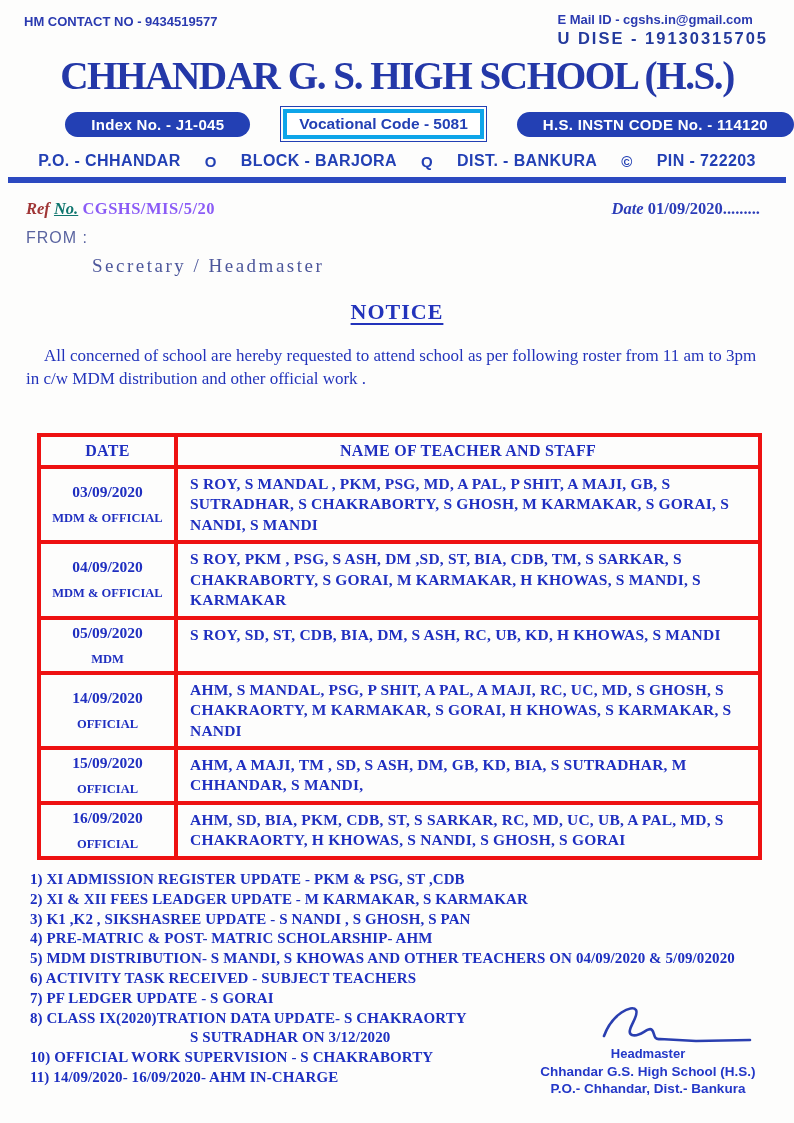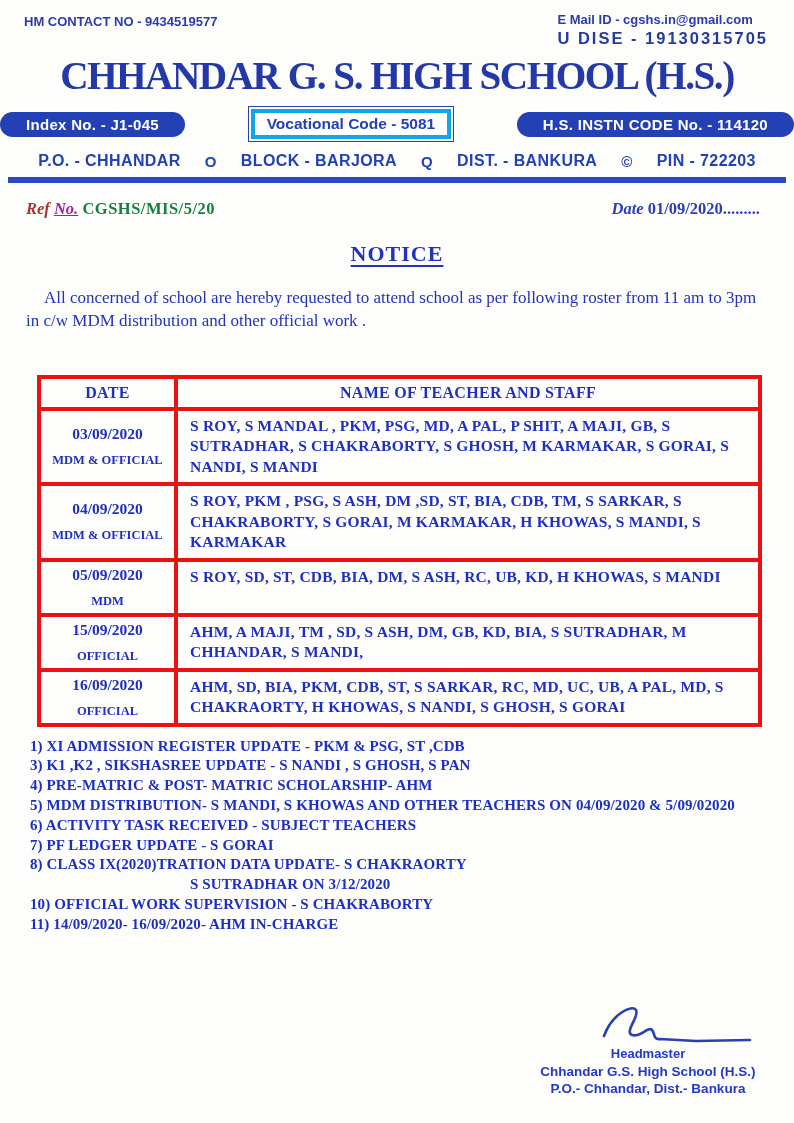--- a/index.html
+++ b/index.html
@@ -27,21 +27,21 @@
     text-align: center;
     font-family: "Liberation Serif", serif;
     font-size: 40px; font-weight: 700;
     color: #2438a8;
     letter-spacing: -1.5px;
     white-space: nowrap;
     transform: scaleX(0.98);
     transform-origin: center;
   }
   .badge-row {
-    display: flex; justify-content: space-between; align-items: center;
+    display: flex; justify-content: flex-end; align-items: center;
     gap: 30px; margin-top: 7px;
     font-family: "Liberation Sans", sans-serif;
   }
   .badge-ellipse {
     background: #2340b4; color: #ffffff;
     font-weight: 700; font-size: 15px;
     padding: 4px 26px; border-radius: 999px;
     letter-spacing: 0.3px;
   }
   .badge-box {
@@ -66,22 +66,22 @@
     border-bottom: 2.5px solid #2b49c0;
   }
   
   .ref-row {
     display: flex; justify-content: space-between;
     padding: 16px 34px 0 26px;
     font-size: 16.5px;
   }
   .script-label { font-style: italic; font-weight: 700; }
   .ref-label { color: #a03636; }
-  .ref-no { color: #a21caf; text-decoration: underline; }
-  .ref-value { color: #15803d; font-weight: 600; letter-spacing: 0.5px; }
+  .ref-no { color: #0f766e; text-decoration: underline; }
+  .ref-value { color: #8b5cf6; font-weight: 600; letter-spacing: 0.5px; }
   .date-label { color: #2b3cb8; font-style: italic; font-weight: 700; }
   .date-value { color: #2b3cb8; font-weight: 600; }
   .from-block {
     padding: 10px 26px 0 26px;
     font-family: "Liberation Sans", sans-serif;
     font-size: 16px; color: #5a64a0; letter-spacing: 1px;
   }
   .from-value {
     margin: 8px 0 0 66px;
     font-family: "Liberation Serif", serif;
@@ -179,20 +179,24 @@
       <span class="script-label ref-label">Ref</span>
       <span class="script-label ref-no">No.</span>
       <span class="ref-value">CGSHS/MIS/5/20</span>
     </div>
     <div>
       <span class="date-label">Date</span>
       <span class="date-value">01/09/2020.........</span>
     </div>
   </div>
 
+  <div class="from-block">
+    <div>FROM :</div>
+    <div class="from-value">Secretary / Headmaster</div>
+  </div>
 
   <div class="notice-title">NOTICE</div>
   <div class="notice-body">All concerned of school are hereby requested to attend school as per following roster from 11 am to 3pm in c/w MDM distribution and other official work .</div>
 
   <table class="roster">
     <thead>
       <tr>
         <th>DATE</th>
         <th>NAME OF TEACHER AND STAFF</th>
       </tr>
@@ -214,37 +218,45 @@
       </tr>
       <tr>
         <td class="date-cell">
           <div class="row-date">05/09/2020</div>
           <div class="row-duty">MDM</div>
         </td>
         <td class="names-cell">S ROY, SD, ST, CDB, BIA, DM, S ASH, RC, UB, KD, H KHOWAS, S MANDI</td>
       </tr>
       <tr>
         <td class="date-cell">
+          <div class="row-date">14/09/2020</div>
+          <div class="row-duty">OFFICIAL</div>
+        </td>
+        <td class="names-cell">AHM, S MANDAL, PSG, P SHIT, A PAL, A MAJI, RC, UC, MD, S GHOSH, S CHAKRAORTY, M KARMAKAR, S GORAI, H KHOWAS, S KARMAKAR, S NANDI</td>
+      </tr>
+      <tr>
+        <td class="date-cell">
           <div class="row-date">15/09/2020</div>
           <div class="row-duty">OFFICIAL</div>
         </td>
         <td class="names-cell">AHM, A MAJI, TM , SD, S ASH, DM, GB, KD, BIA, S SUTRADHAR, M CHHANDAR, S MANDI,</td>
       </tr>
       <tr>
         <td class="date-cell">
           <div class="row-date">16/09/2020</div>
           <div class="row-duty">OFFICIAL</div>
         </td>
         <td class="names-cell">AHM, SD, BIA, PKM, CDB, ST, S SARKAR, RC, MD, UC, UB, A PAL, MD, S CHAKRAORTY, H KHOWAS, S NANDI, S GHOSH, S GORAI</td>
       </tr>
     </tbody>
   </table>
 
   <div class="notes">
     <div class="note">1) XI ADMISSION REGISTER UPDATE - PKM &amp; PSG, ST ,CDB</div>
+    <div class="note">2) XI &amp; XII FEES LEADGER UPDATE - M KARMAKAR, S KARMAKAR</div>
     <div class="note">3) K1 ,K2 , SIKSHASREE UPDATE - S NANDI , S GHOSH, S PAN</div>
     <div class="note">4) PRE-MATRIC &amp; POST- MATRIC SCHOLARSHIP- AHM</div>
     <div class="note">5) MDM DISTRIBUTION- S MANDI, S KHOWAS AND OTHER TEACHERS ON 04/09/2020 &amp; 5/09/02020</div>
     <div class="note">6) ACTIVITY TASK RECEIVED - SUBJECT TEACHERS</div>
     <div class="note">7) PF LEDGER UPDATE - S GORAI</div>
     <div class="note">8) CLASS IX(2020)TRATION DATA UPDATE- S CHAKRAORTY</div>
     <div class="note note-indent">S SUTRADHAR ON 3/12/2020</div>
     <div class="note">10) OFFICIAL WORK SUPERVISION - S CHAKRABORTY</div>
     <div class="note">11) 14/09/2020- 16/09/2020- AHM IN-CHARGE</div>
   </div>

